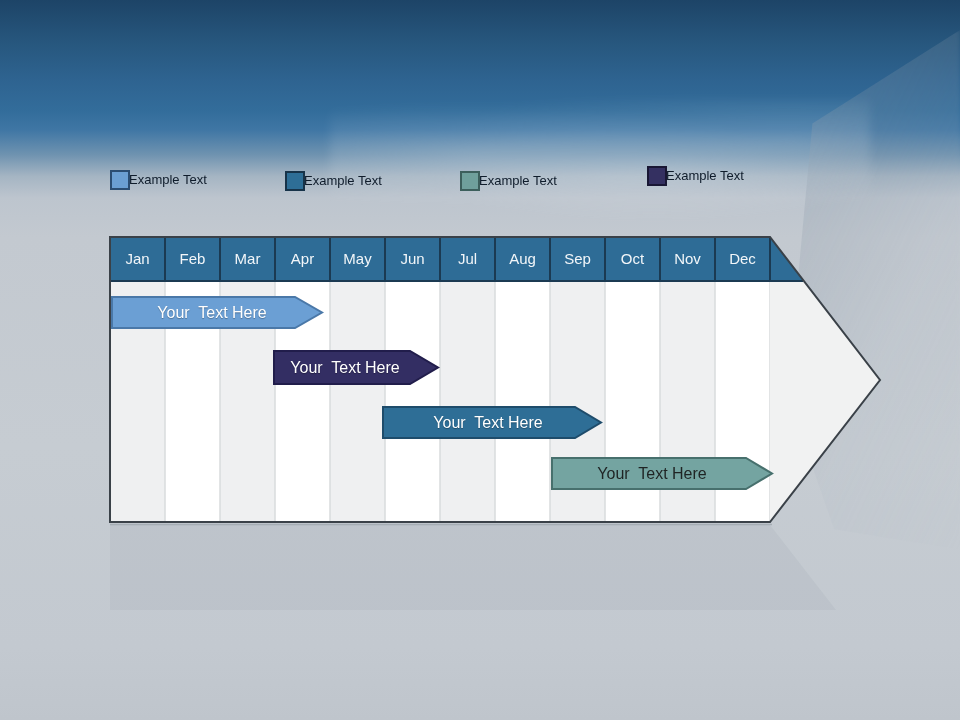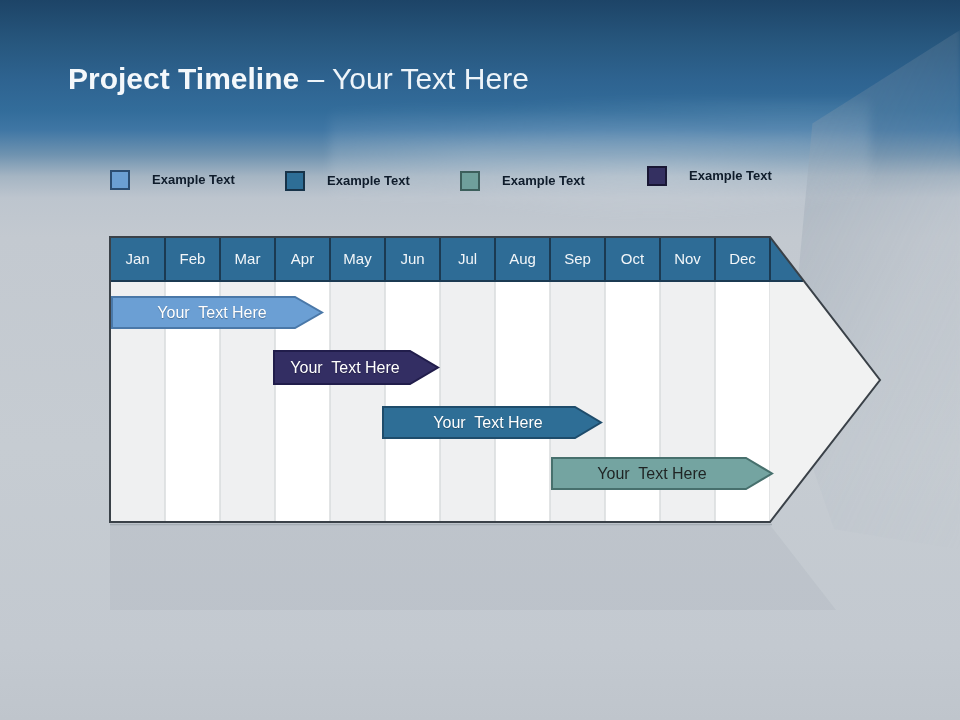--- a/index.html
+++ b/index.html
@@ -28,37 +28,36 @@
   }
   .title{
     position:absolute;left:68px;top:58px;width:840px;
     font-size:30px;line-height:42px;color:#f4f8fb;white-space:pre;
   }
   .title .t-bold{font-weight:700;}
   .title .t-light{font-weight:400;color:#eef4f9;}
   .legend-item{position:absolute;height:20px;}
   .legend-item .sw{position:absolute;left:0;top:0;}
   .legend-item .lbl{
-    position:absolute;left:42px;top:0;line-height:20px;
-    font-size:13px;font-weight:700;color:#0f1c2b;white-space:nowrap;
+    position:absolute;left:19px;top:0;line-height:20px;
+    font-size:13px;font-weight:400;color:#0f1c2b;white-space:nowrap;
   }
   .tl-svg{position:absolute;left:100px;top:230px;}
   .tl-svg text{font-family:"Liberation Sans",sans-serif;white-space:pre;}
   .month-label{font-size:15px;fill:#f2f6f9;}
   .bar-label{font-size:16px;text-shadow:0 1px 1px rgba(0,0,0,0.3);}
 </style>
 </head>
 <body>
 
 <div class="slide">
 
   <div class="sail-right"></div>
   <div class="splash"></div>
 
-  <div class="title"><span class="t-bold">Project Timeline</span> <span class="t-light">– Your Text Here</span></div>
 
   <div class="legend-item" style="left:110px;top:170px;">
     <svg class="sw" width="20" height="20">
       <rect x="1" y="1" width="18" height="18" stroke="#2b4d73" stroke-width="2" fill="#6b9fd4"></rect>
     </svg>
     <span class="lbl">Example Text</span>
   </div>
   <div class="legend-item" style="left:285px;top:171px;">
     <svg class="sw" width="20" height="20">
       <rect x="1" y="1" width="18" height="18" stroke="#173349" stroke-width="2" fill="#2e6e96"></rect>

